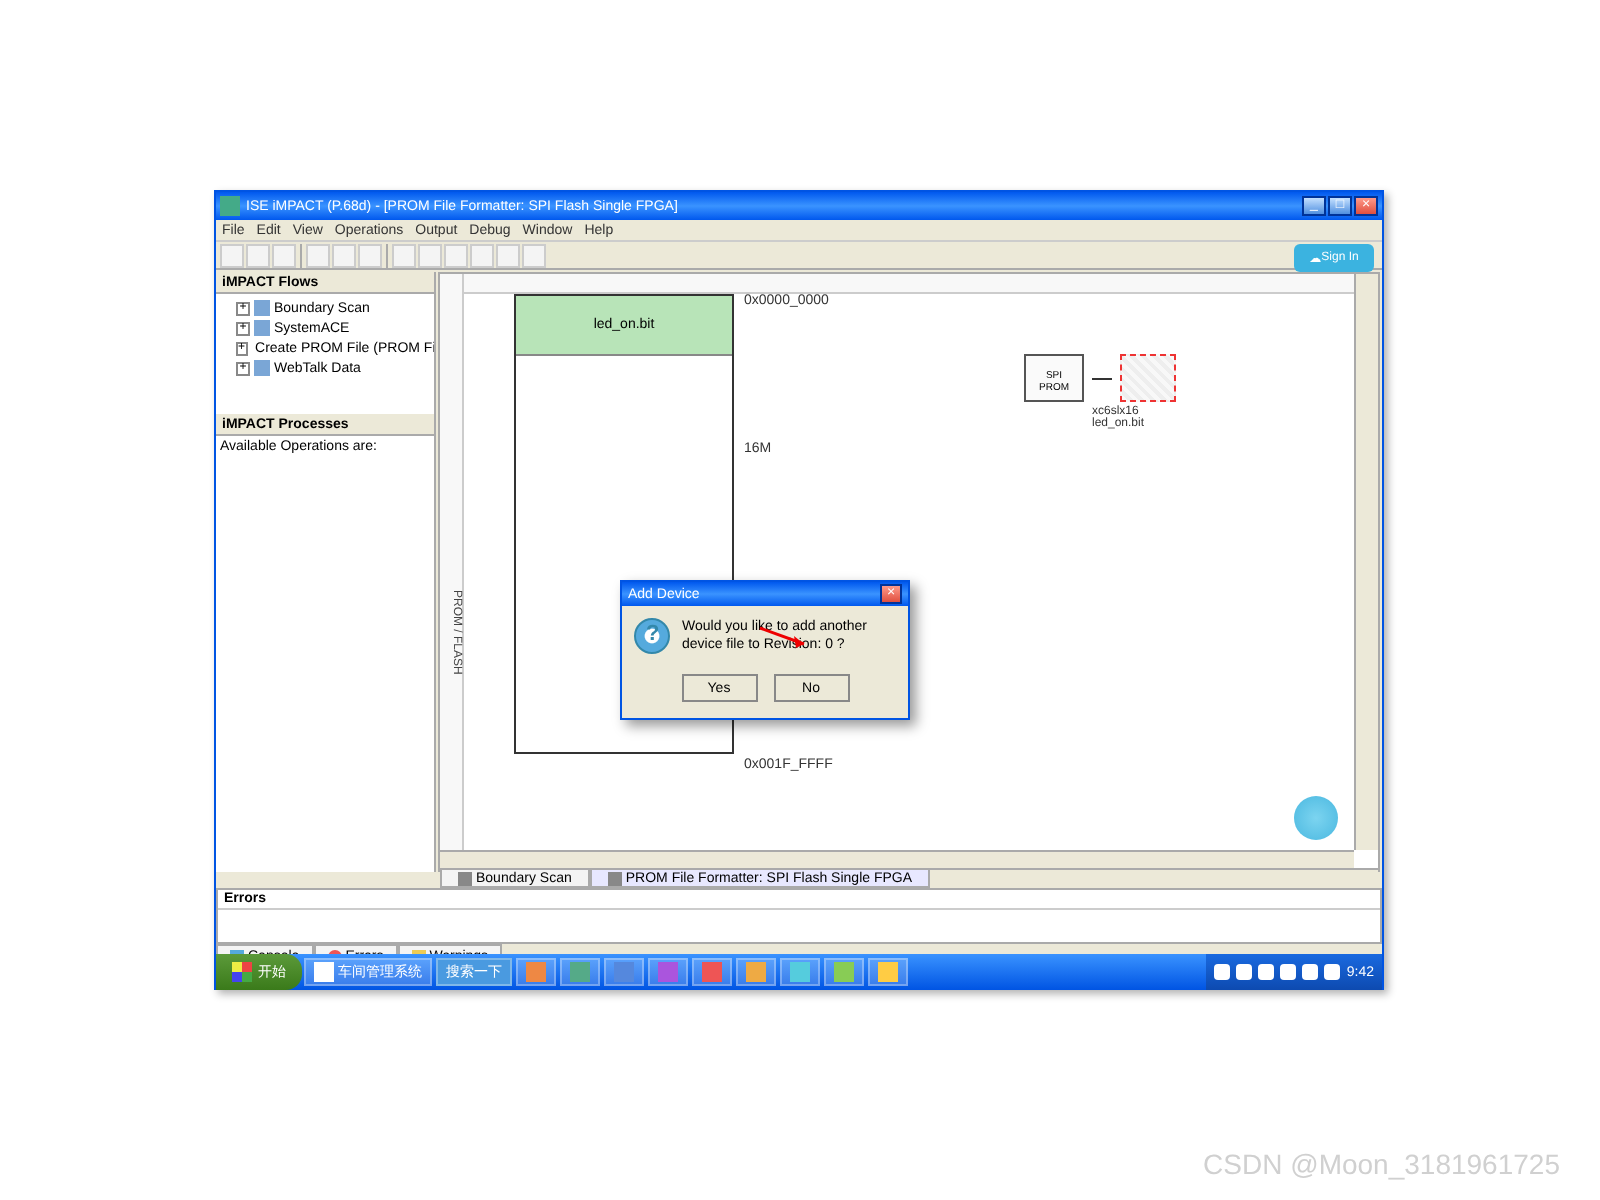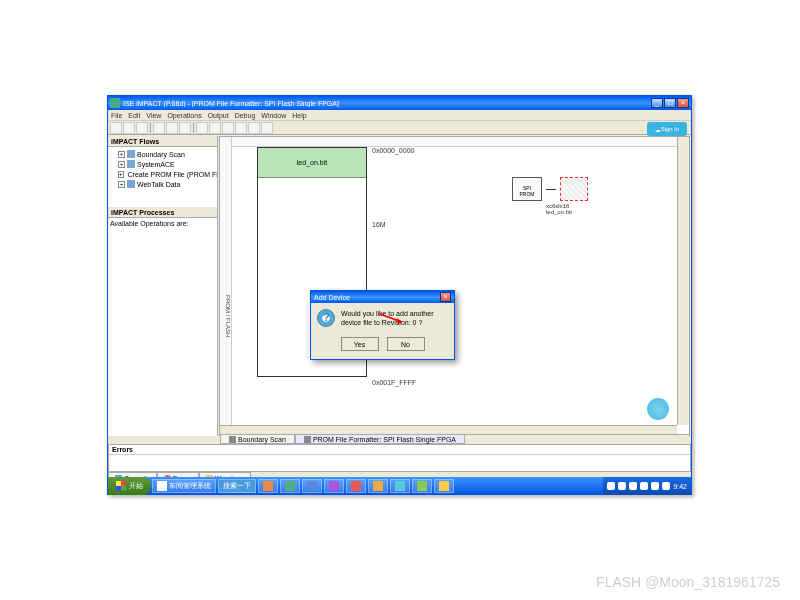--- a/index.html
+++ b/index.html
@@ -278,13 +278,13 @@
     <button class="dlg-btn">Yes</button>
     <button class="dlg-btn">No</button>
   </div>
 </div>
 
 <svg class="arrow" viewBox="0 0 30 14">
   <line x1="2" y1="2" x2="24" y2="10" stroke="#e00" stroke-width="1.5"></line>
   <polygon points="24,10 19,6 20,12" fill="#e00"></polygon>
 </svg>
 
-<div class="watermark">FLASH @Moon_3181961725</div>
+<div class="watermark">CSDN @Moon_3181961725</div>
 
 </body></html>

